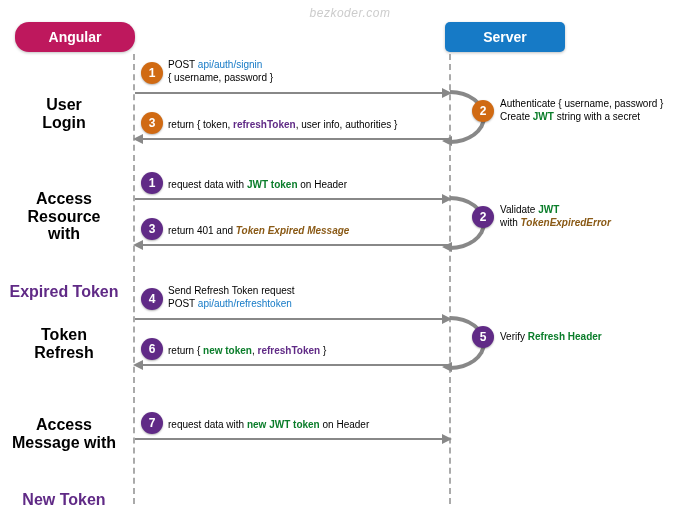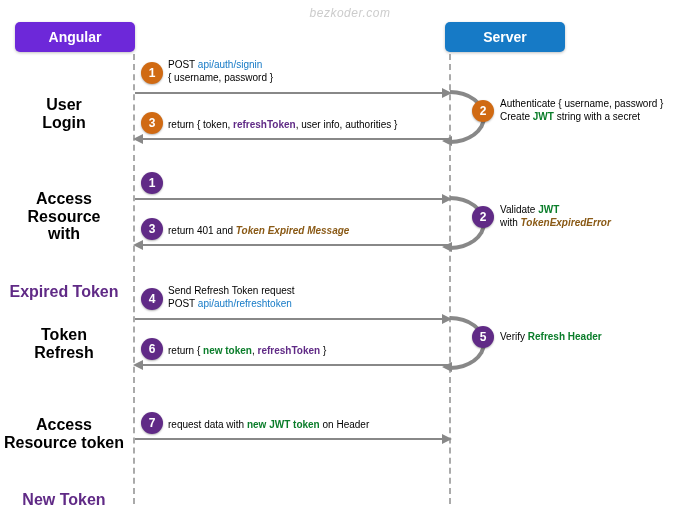--- a/index.html
+++ b/index.html
@@ -37,21 +37,21 @@
     width: 120px;
     height: 30px;
     line-height: 30px;
     color: #fff;
     text-align: center;
     border-radius: 5px;
     font-weight: bold;
     font-size: 14px;
     box-shadow: 0 1px 3px rgba(0,0,0,.25);
   }
-  .angular { left: 15px; background: #6d28d9; }
+  .angular { left: 15px; background: #be185d; border-radius: 14px; }
   .server  { left: 445px; background: #167ac6; }
 
   .lifeline {
     position: absolute;
     top: 54px;
     width: 0;
     height: 450px;
     border-left: 2px dashed #aaa;
   }
   .ll-a { left: 133px; }
@@ -171,20 +171,23 @@
   <div class="arrow left" style="top:138px"></div>
   <div class="badge b-orange" style="top:112px;left:141px">3</div>
 
   <div class="section-title" style="top:190px">
     <span>Access</span><br>
     <span>Resource</span><br>
     <span>with</span>
     <span class="em c-purple">Expired Token</span>
   </div>
 
+  <div class="label" style="top:178px;left:168px">
+    <span>request data with </span><span class="c-green">JWT token</span><span> on Header</span>
+  </div>
   <div class="arrow right" style="top:198px"></div>
   <div class="badge b-purple" style="top:172px;left:141px">1</div>
 
   <div class="srv-arc" style="top:196px"></div>
   <div class="badge b-purple" style="top:206px;left:472px">2</div>
   <div class="label" style="top:203px;left:500px">
     <span>Validate </span><span class="c-green">JWT</span><br>
     <span>with </span><span class="c-brown">TokenExpiredError</span>
   </div>
 
@@ -213,21 +216,21 @@
   </div>
 
   <div class="label" style="top:344px;left:168px">
     <span>return { </span><span class="c-green">new token</span><span>, </span><span class="c-purple bold">refreshToken</span><span> }</span>
   </div>
   <div class="arrow left" style="top:364px"></div>
   <div class="badge b-purple" style="top:338px;left:141px">6</div>
 
   <div class="section-title" style="top:416px">
     <span>Access</span><br>
-    <span>Resource token</span>
+    <span>Message with</span>
     <span class="em c-purple">New Token</span>
   </div>
 
   <div class="label" style="top:418px;left:168px">
     <span>request data with </span><span class="c-green">new JWT token</span><span> on Header</span>
   </div>
   <div class="arrow right" style="top:438px"></div>
   <div class="badge b-purple" style="top:412px;left:141px">7</div>
 
 </div>

